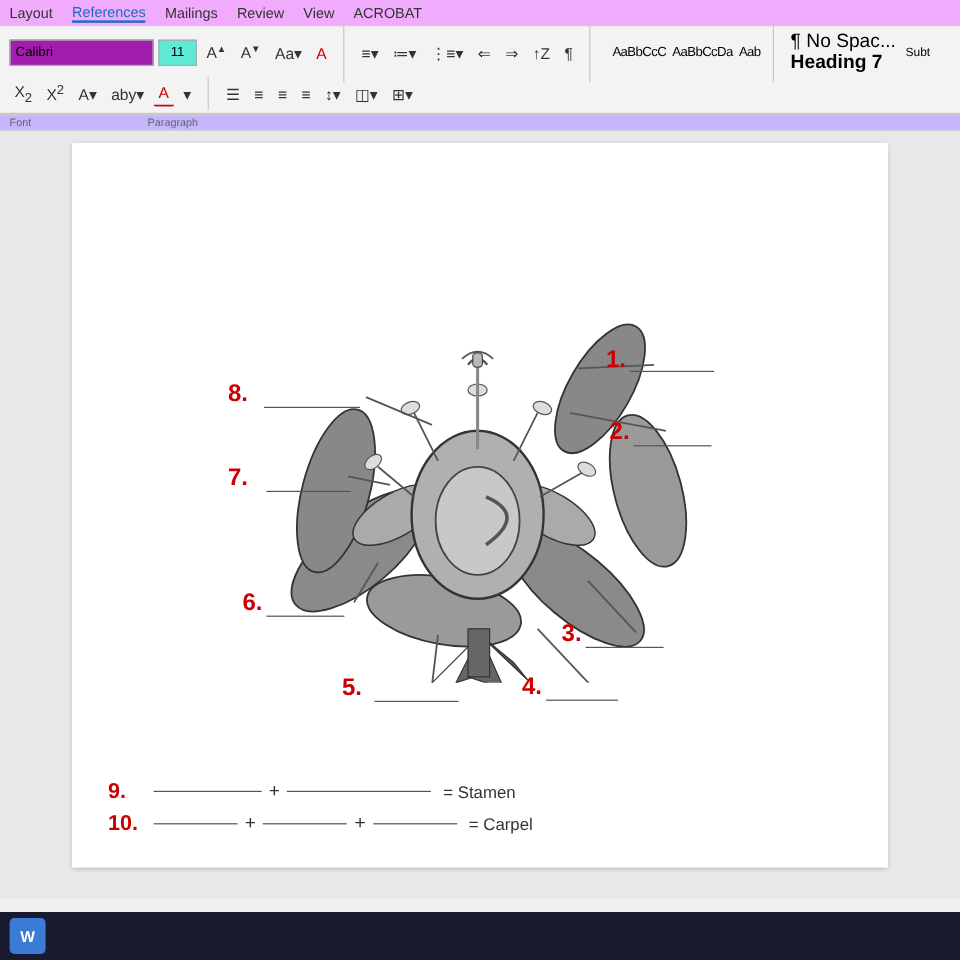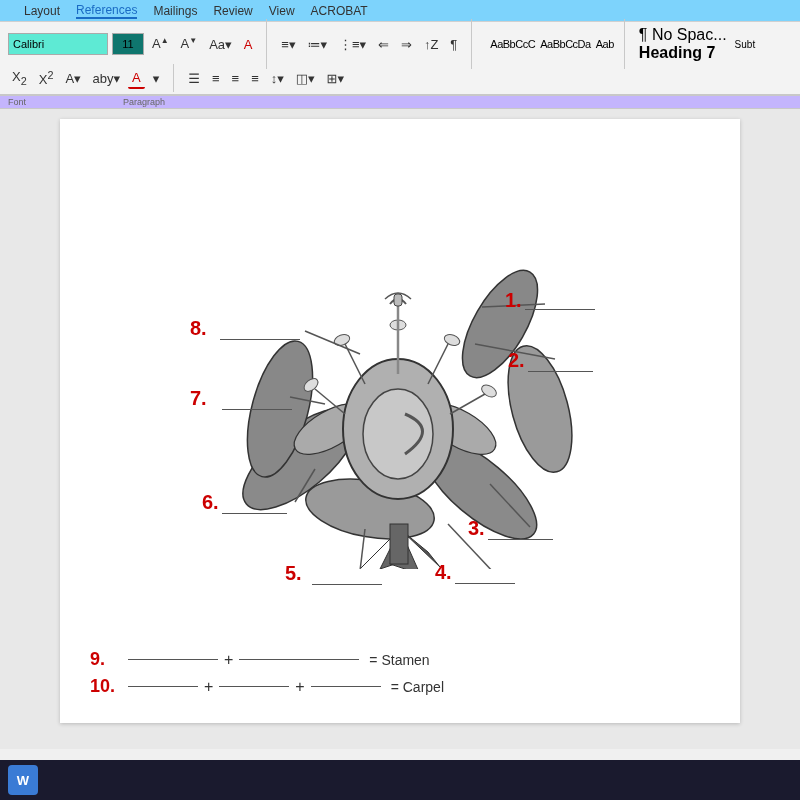--- a/index.html
+++ b/index.html
@@ -6,25 +6,25 @@
     body {
       width: 800px;
       height: 800px;
       overflow: hidden;
       font-family: 'Segoe UI', Arial, sans-serif;
       background: #f0f0f0;
     }
 
     
     .menu-bar {
-      background: #7dd3fc;
+      background: #f0abfc;
       height: 22px;
       display: flex;
       align-items: center;
-      padding: 0 24px;
+      padding: 0 8px;
       border-bottom: 1px solid #d0d0d0;
       font-size: 12px;
       color: #333;
       gap: 16px;
     }
     .menu-bar span { cursor: pointer; }
     .menu-bar span.active { color: #1a6bc4; border-bottom: 2px solid #1a6bc4; }
 
     
     .ribbon {
@@ -49,29 +49,29 @@
       background: #c8c8c8;
       height: 50px;
       margin: 0 6px;
     }
     .font-size-box {
       border: 1px solid #aaa;
       width: 32px;
       height: 22px;
       font-size: 11px;
       text-align: center;
-      background: #0f766e;
+      background: #5eead4;
     }
     .font-name-box {
       border: 1px solid #aaa;
-      width: 100px;
+      width: 120px;
       height: 22px;
       font-size: 11px;
       padding: 0 4px;
-      background: #5eead4;
+      background: #a21caf;
     }
 
     
     .style-group {
       display: flex;
       align-items: center;
       gap: 2px;
       margin-left: 8px;
     }
 

